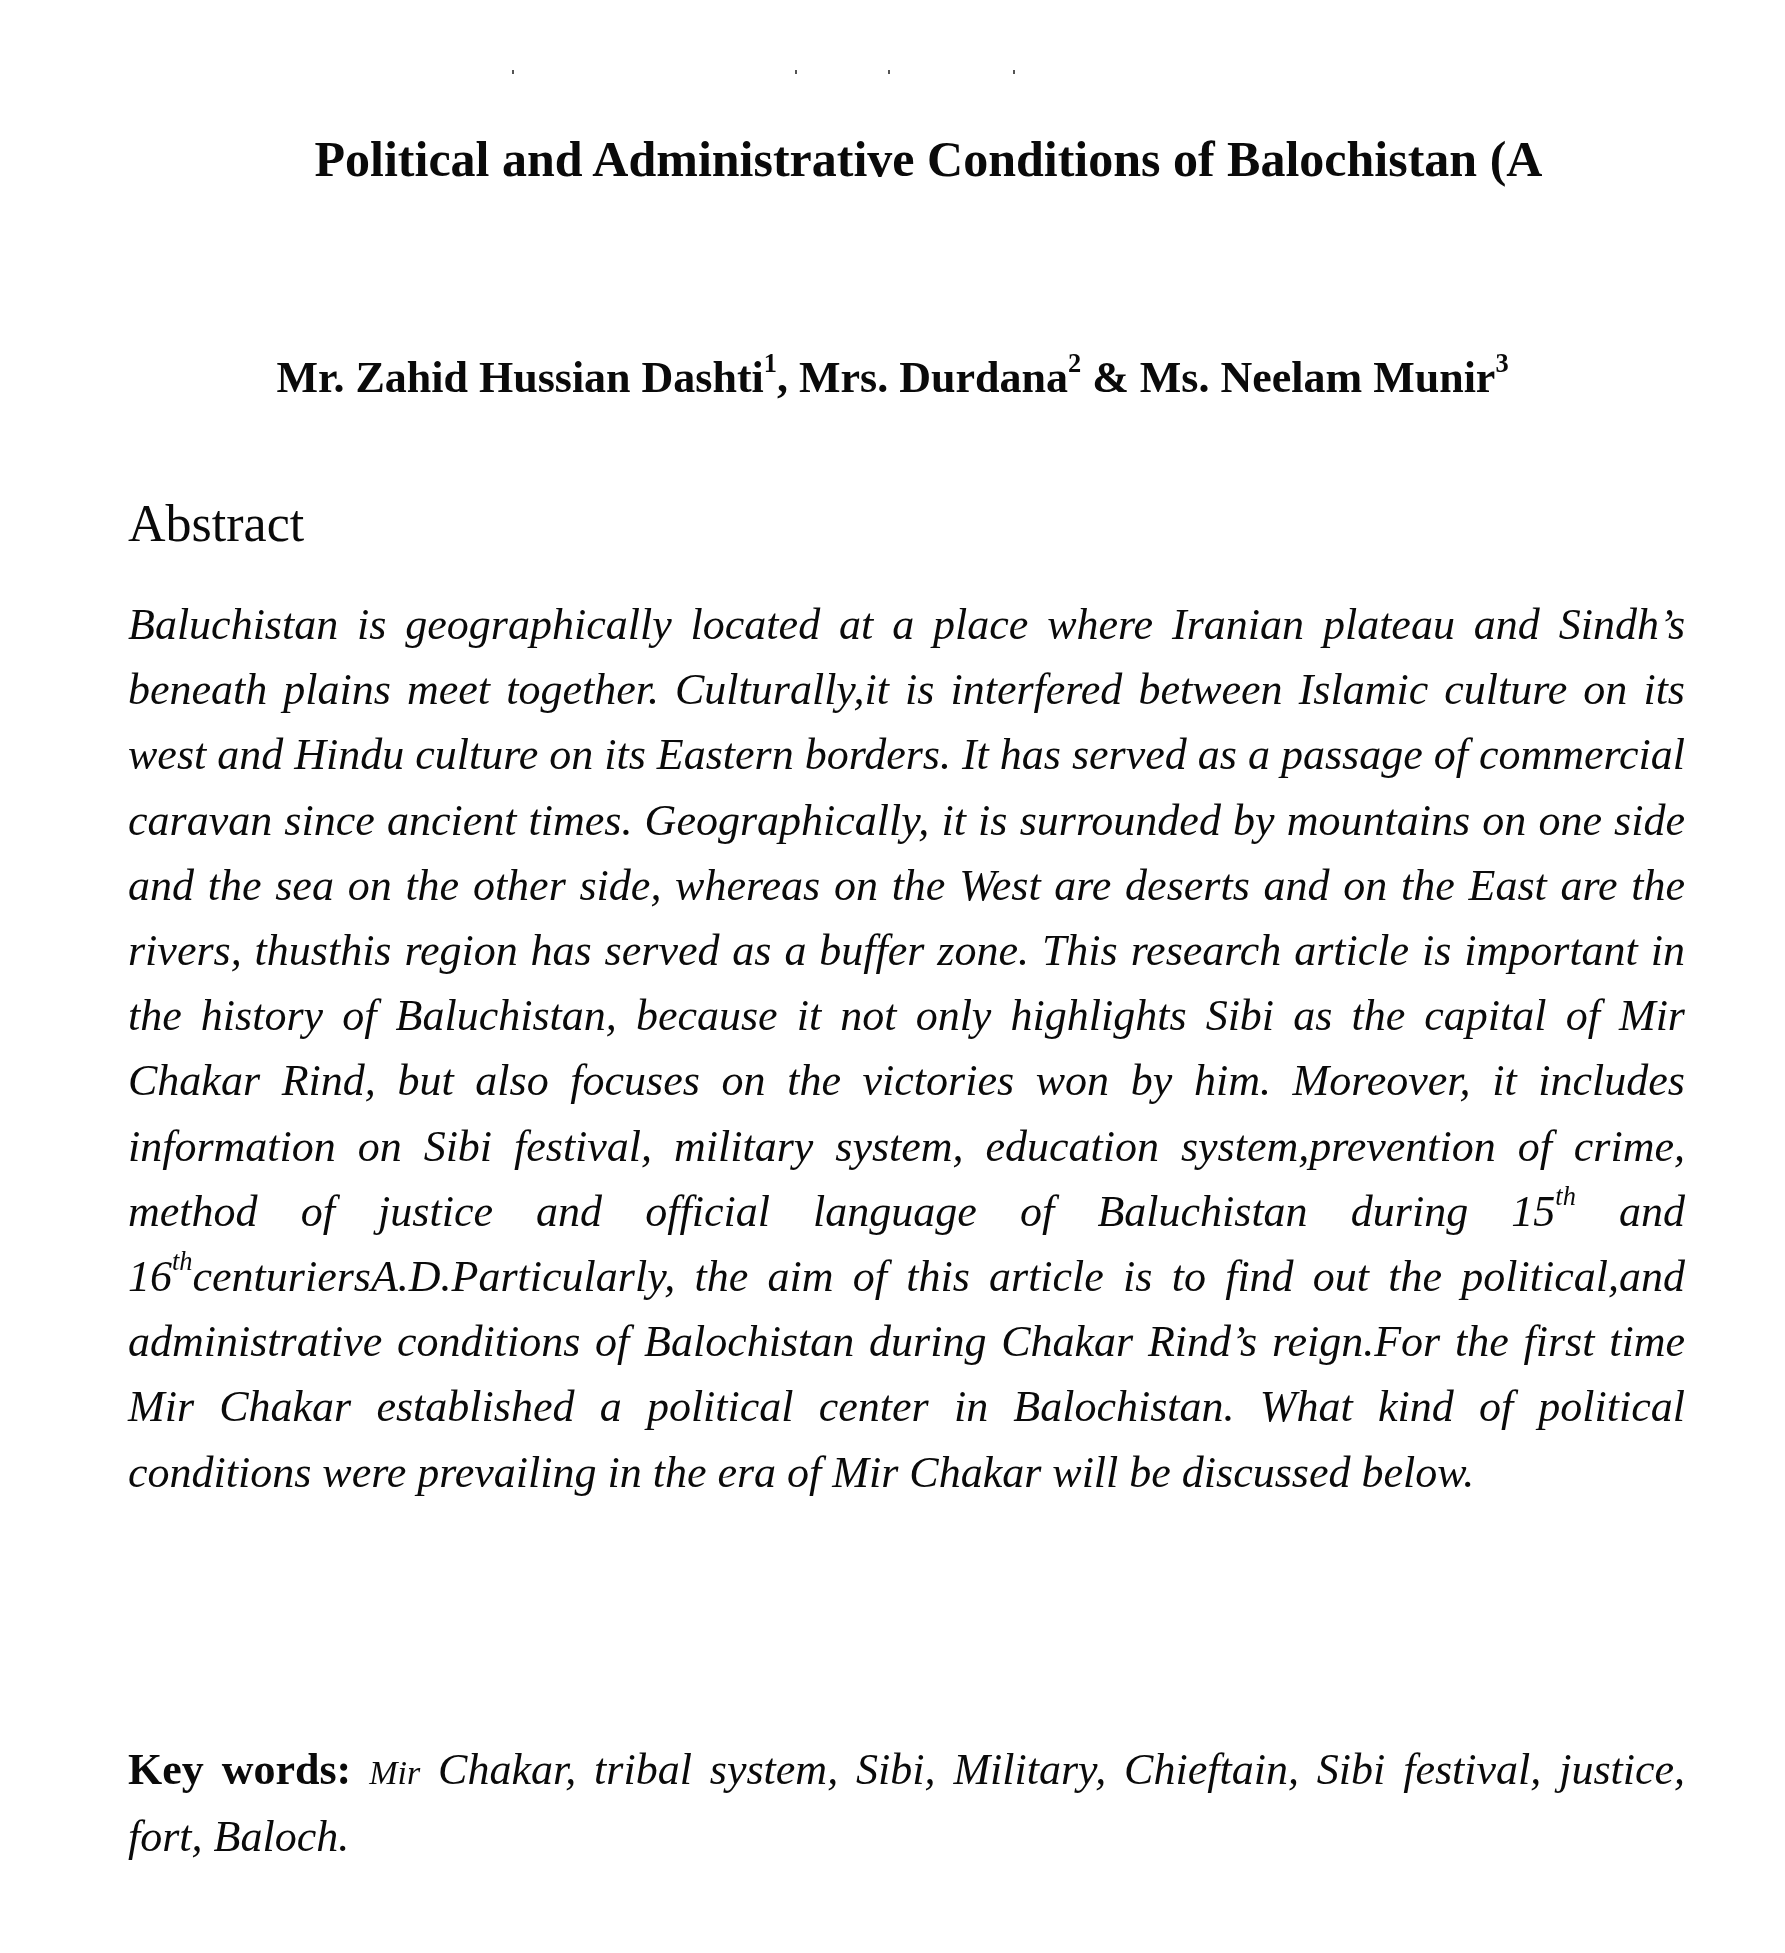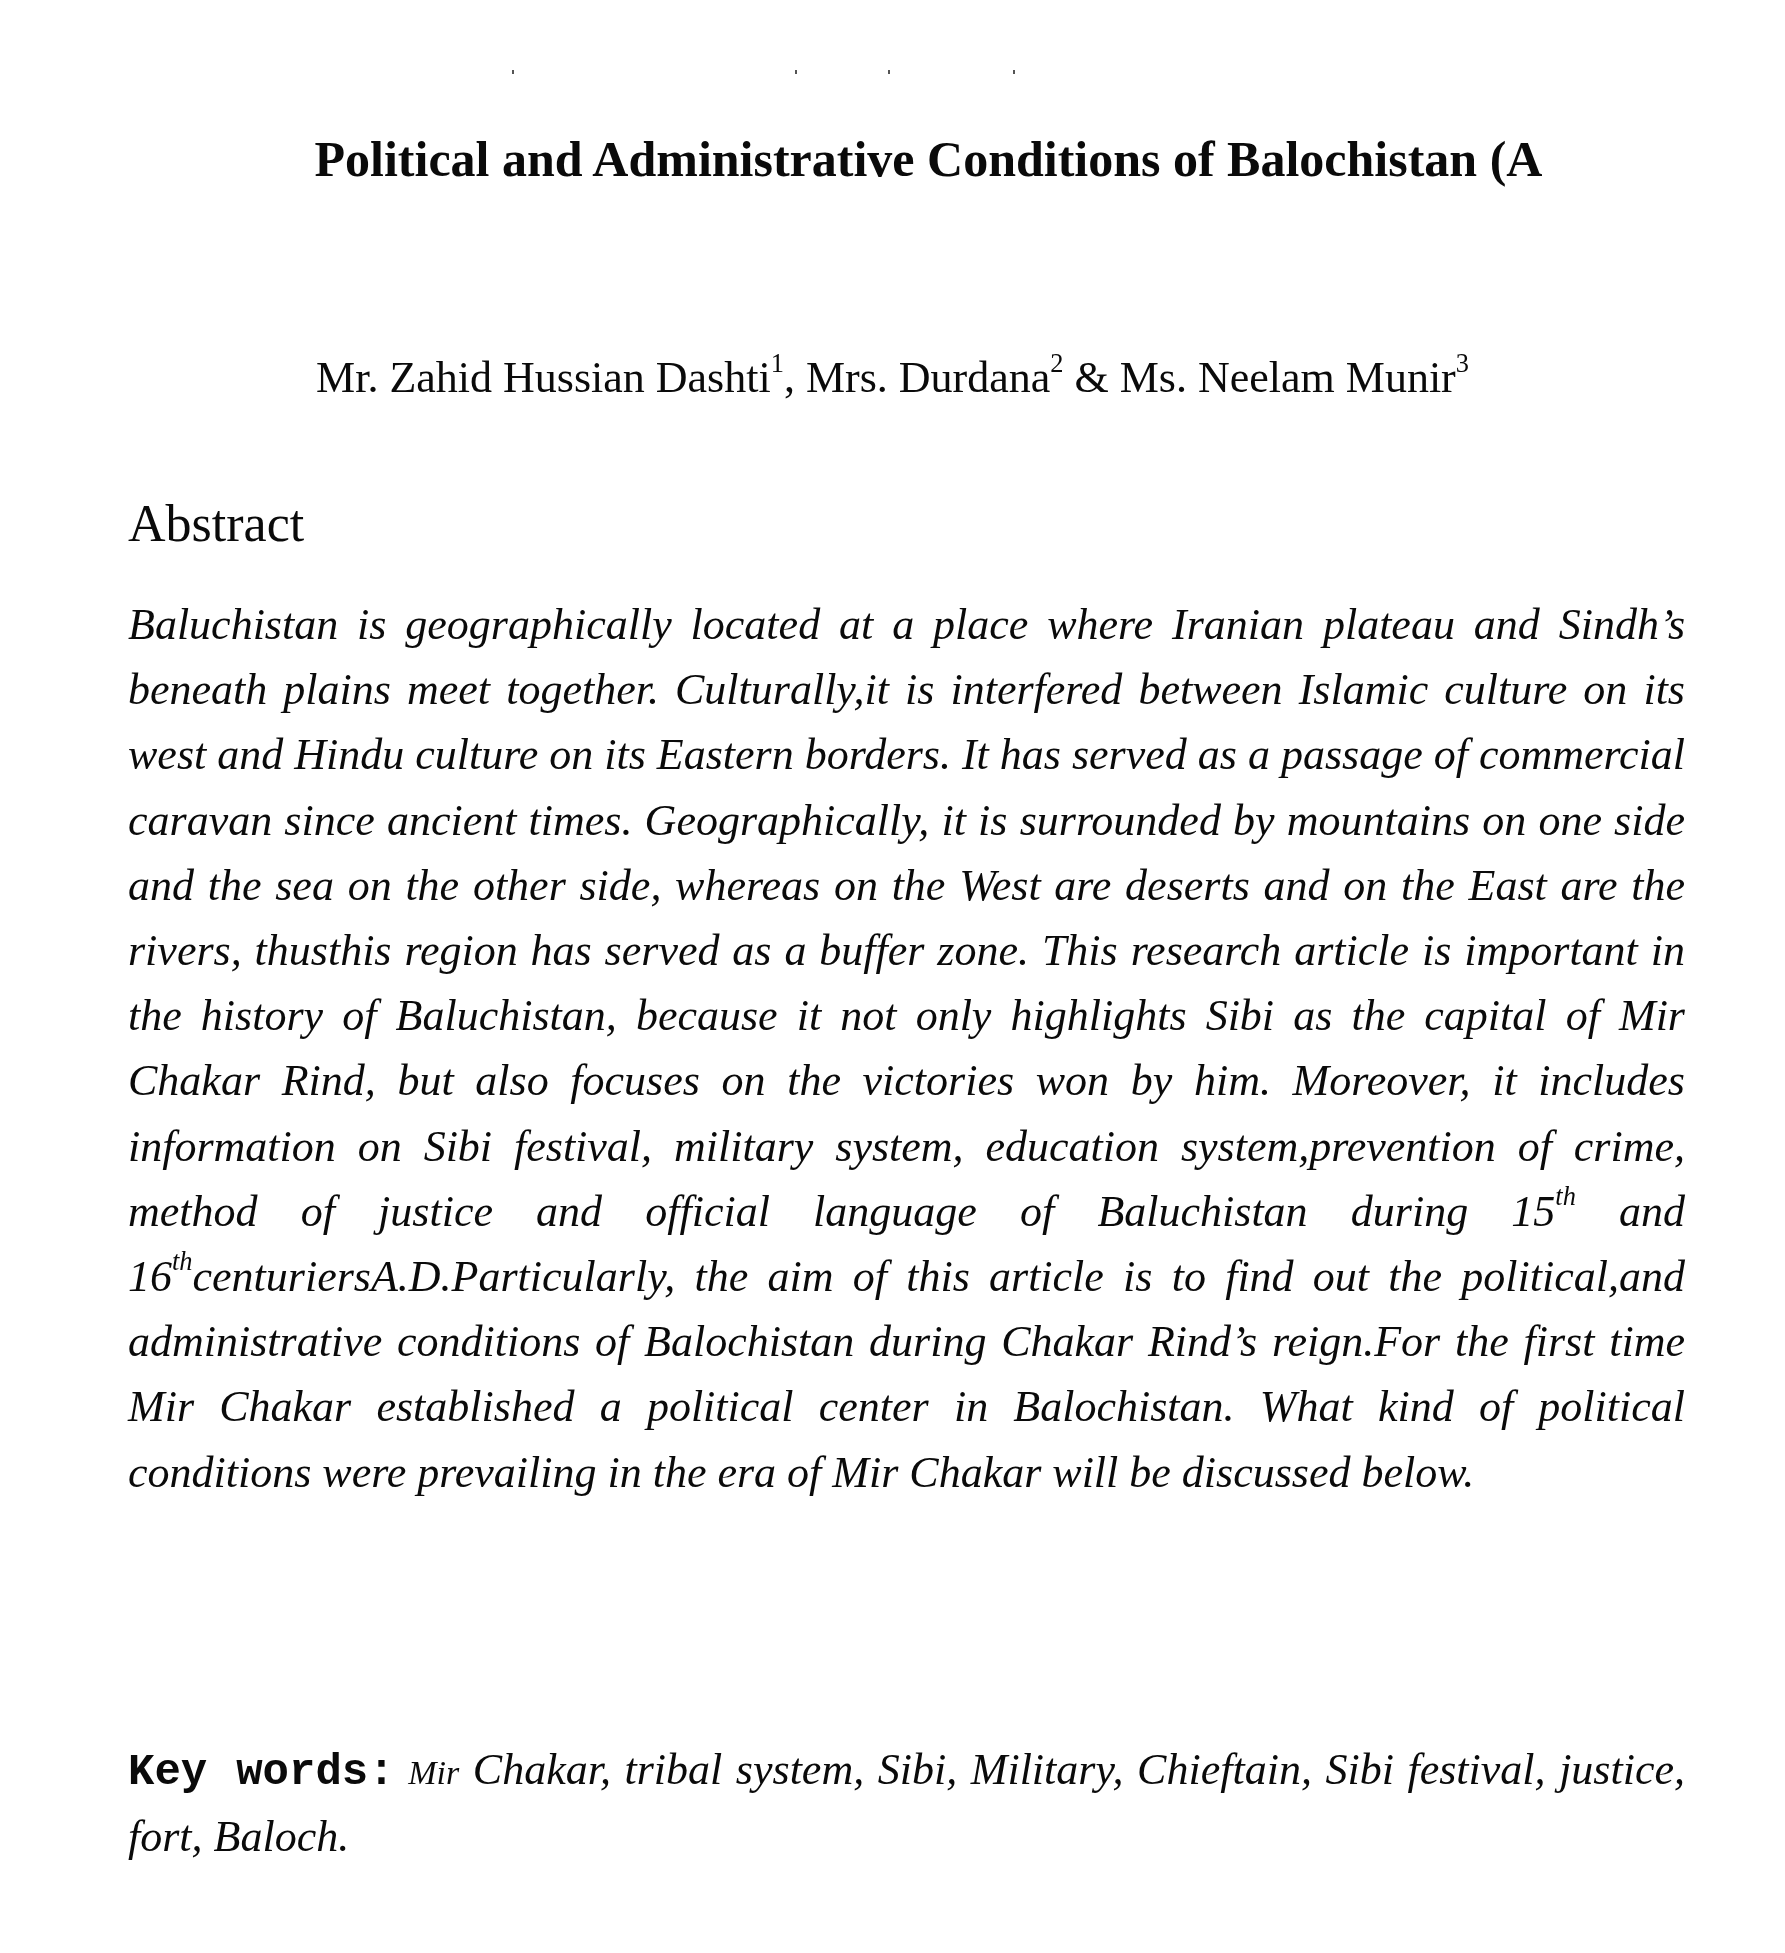--- a/index.html
+++ b/index.html
@@ -9,37 +9,37 @@
   }
   .scan-marks { position: absolute; top: 70px; left: 0; width: 1785px; height: 10px; }
   .scan-marks span { position: absolute; top: 0; width: 2px; height: 4px; background: #555; }
   .title {
     position: absolute; top: 130px; left: 0; width: 1785px; text-align: center;
     font-weight: bold; font-size: 50px; line-height: 58px; padding-left: 36px;
   }
   .title sup, .authors sup { font-size: 60%; line-height: 0; vertical-align: 0.75em; }
   .authors {
     position: absolute; top: 350px; left: 0; width: 1785px; text-align: center;
-    font-weight: normal; font-size: 44px; line-height: 56px;
+    font-weight: bold; font-size: 44px; line-height: 56px;
   }
   .abstract-heading {
     position: absolute; top: 492px; left: 128px;
     font-weight: normal; font-size: 52px; line-height: 64px;
   }
   .abstract-body {
     position: absolute; top: 592px; left: 128px; width: 1557px;
     font-style: italic; font-size: 44px; line-height: 65.2px;
     text-align: justify; text-align-last: left;
   }
   .abstract-body sup { font-size: 60%; line-height: 0; vertical-align: 0.8em; }
   .keywords {
     position: absolute; top: 1738px; left: 128px; width: 1557px;
     font-size: 44px; line-height: 64px; text-align: justify; text-align-last: left;
   }
-  .keywords .kw-label { font-weight: bold; font-style: normal; font-family: Liberation Mono, monospace; }
+  .keywords .kw-label { font-weight: bold; font-style: normal; }
   .keywords .kw-list { font-style: italic; }
   .keywords .kw-first { font-size: 34px; }
 </style>
 </head>
 <body>
 
 <div class="scan-marks">
   <span style="left:512px"></span>
   <span style="left:795px"></span>
   <span style="left:888px"></span>

